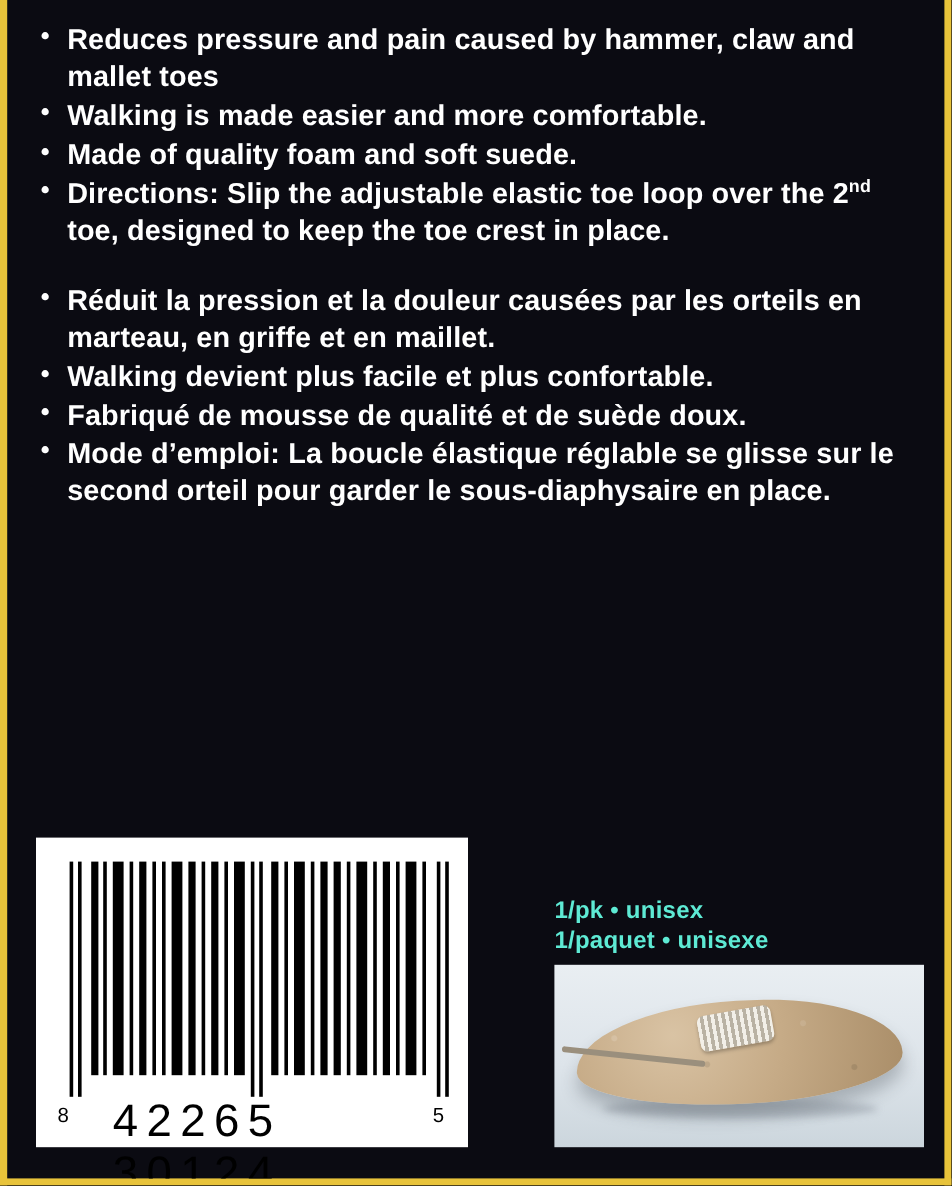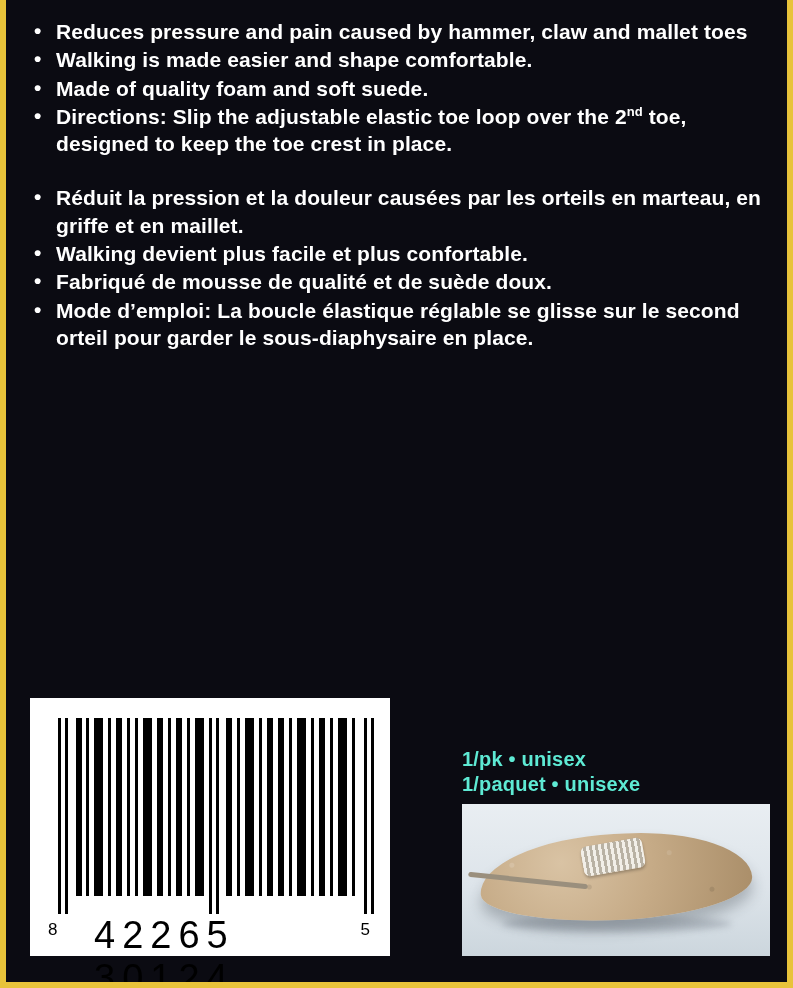--- a/index.html
+++ b/index.html
@@ -31,21 +31,21 @@
   }
   ul.bullets {
     list-style: none;
     margin: 0;
     padding: 0;
   }
   ul.bullets li {
     position: relative;
     color: #ffffff;
     font-weight: bold;
-    font-size: 21px;
+    font-size: 24px;
     line-height: 1.30;
     padding-left: 32px;
     margin-bottom: 1px;
     letter-spacing: 0.1px;
   }
   ul.bullets li::before {
     content: "\2022";
     position: absolute;
     left: 10px;
     top: -1px;
@@ -199,21 +199,21 @@
 </style>
 </head>
 <body>
 
 <div class="page">
 
   <div class="content">
 
     <ul class="bullets en">
       <li>Reduces pressure and pain caused by hammer, claw and mallet toes</li>
-      <li>Walking is made easier and shape comfortable.</li>
+      <li>Walking is made easier and more comfortable.</li>
       <li>Made of quality foam and soft suede.</li>
       <li class="nobullet"><span>Directions: Slip the adjustable elastic toe loop over the 2</span><sup class="ord">nd</sup><span> toe, designed to keep the toe crest in place.</span></li>
     </ul>
 
     <div class="block-gap"></div>
 
     <ul class="bullets fr">
       <li>Réduit la pression et la douleur causées par les orteils en marteau, en griffe et en maillet.</li>
       <li>Walking devient plus facile et plus confortable.</li>
       <li>Fabriqué de mousse de qualité et de suède doux.</li>

